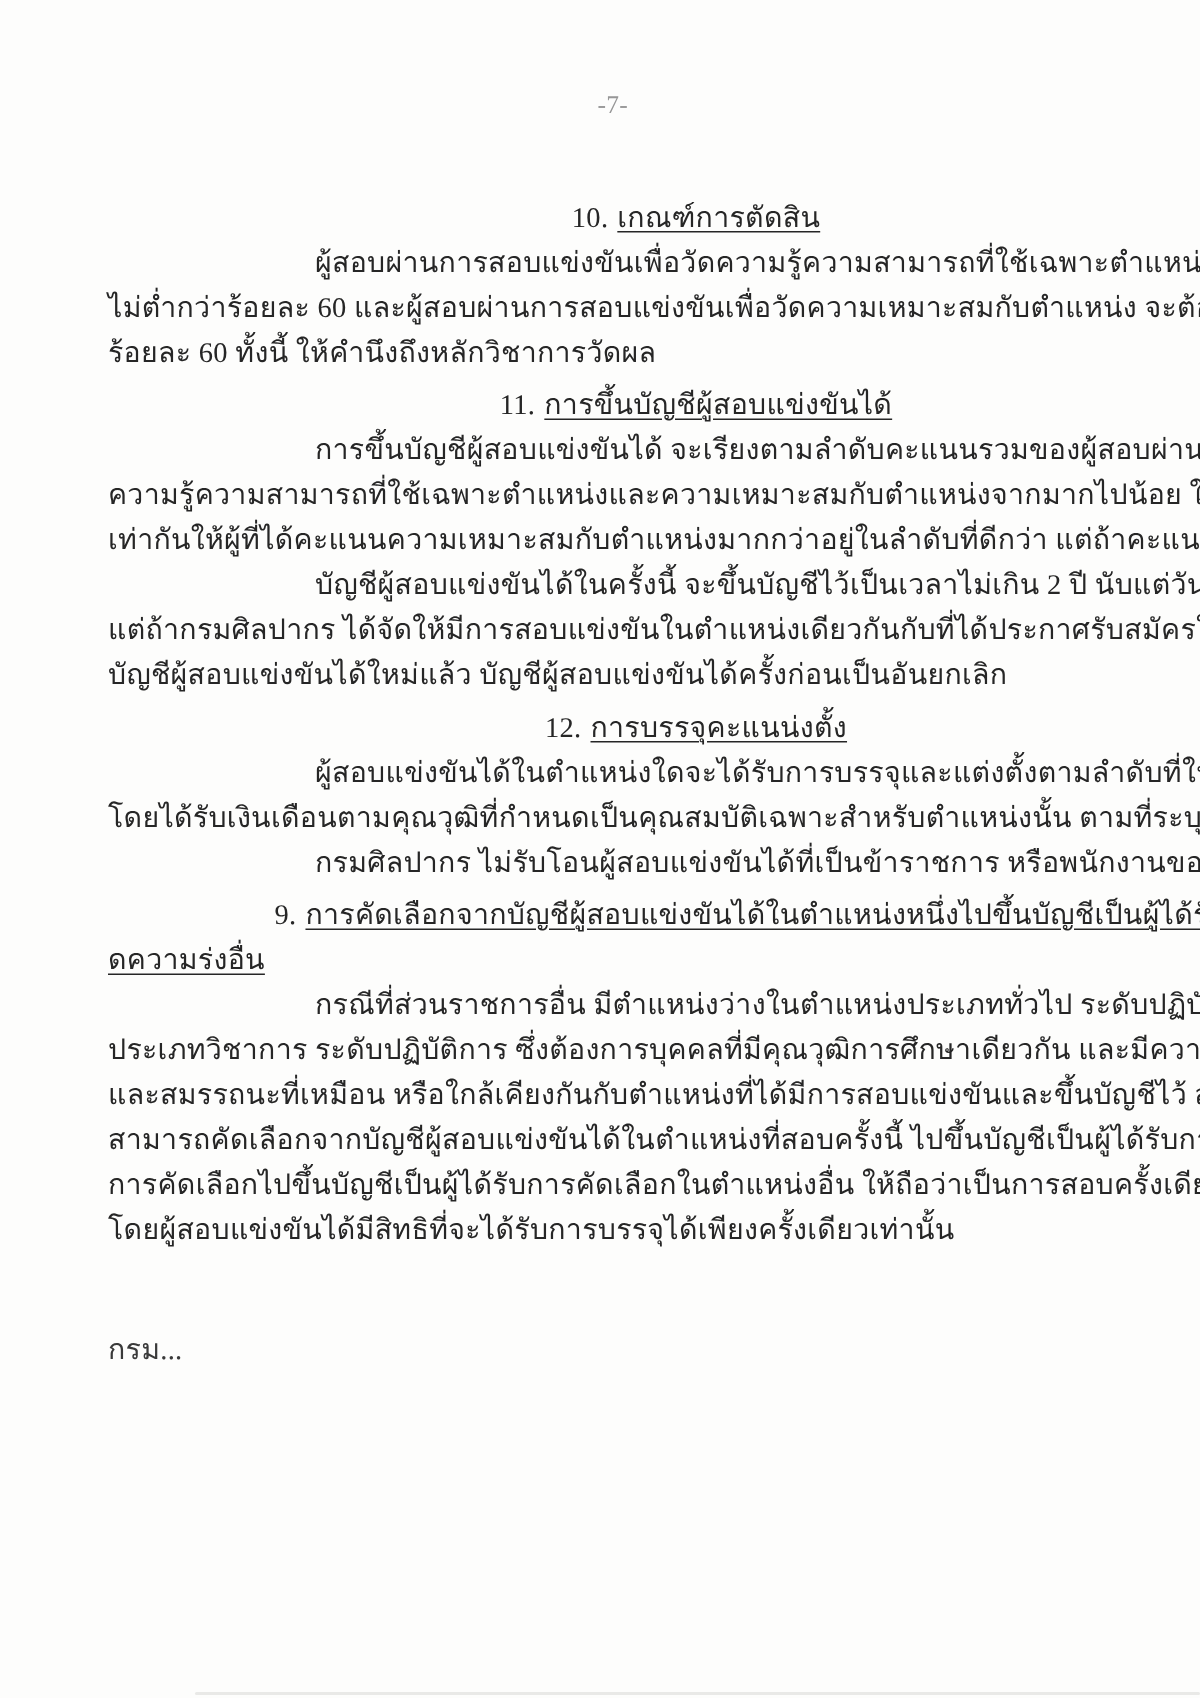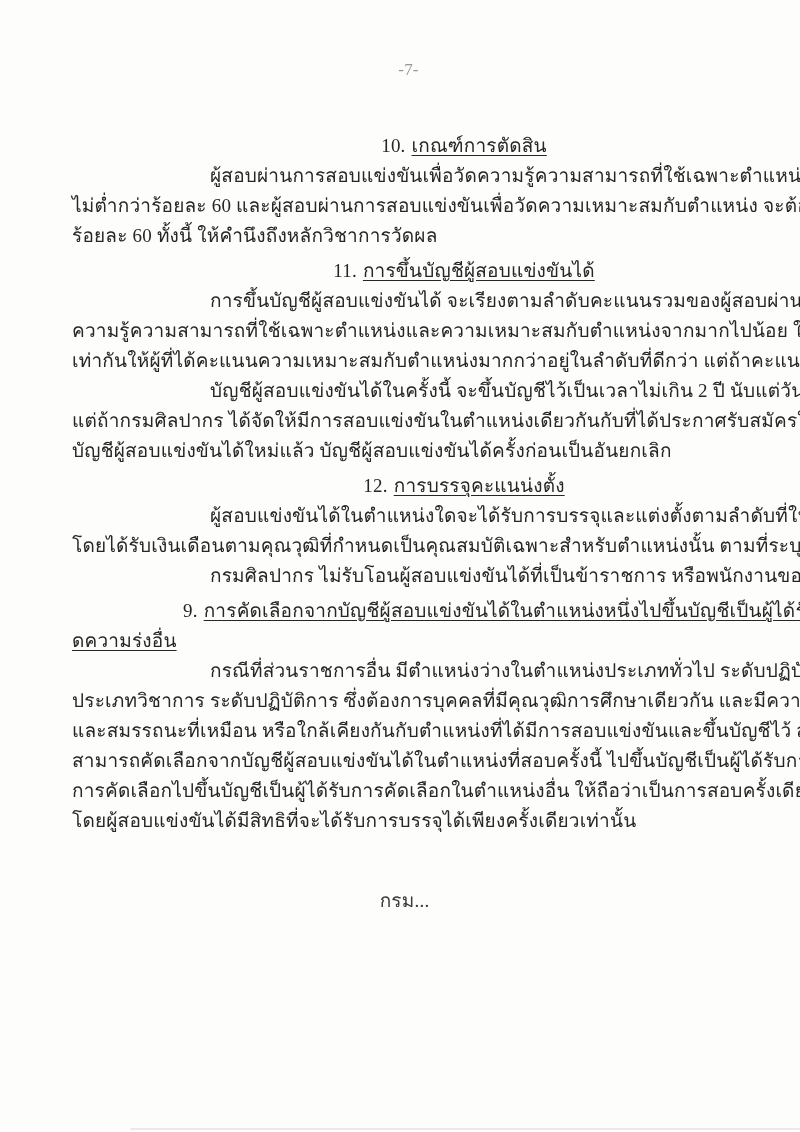--- a/index.html
+++ b/index.html
@@ -54,21 +54,21 @@
     height: 30px;
     line-height: 30px;
     text-decoration: underline;
     text-underline-offset: 3px;
     white-space: nowrap;
   }
   .sign {
     margin-top: 50px;
     height: 30px;
     line-height: 30px;
-    text-align: center;
+    text-align: left;
     padding-right: 8px;
     color: #3a3a3a;
   }
   .scan-edge {
     position: absolute;
     left: 130px;
     right: 0;
     bottom: 2px;
     height: 2px;
     background: #e9e9e7;

